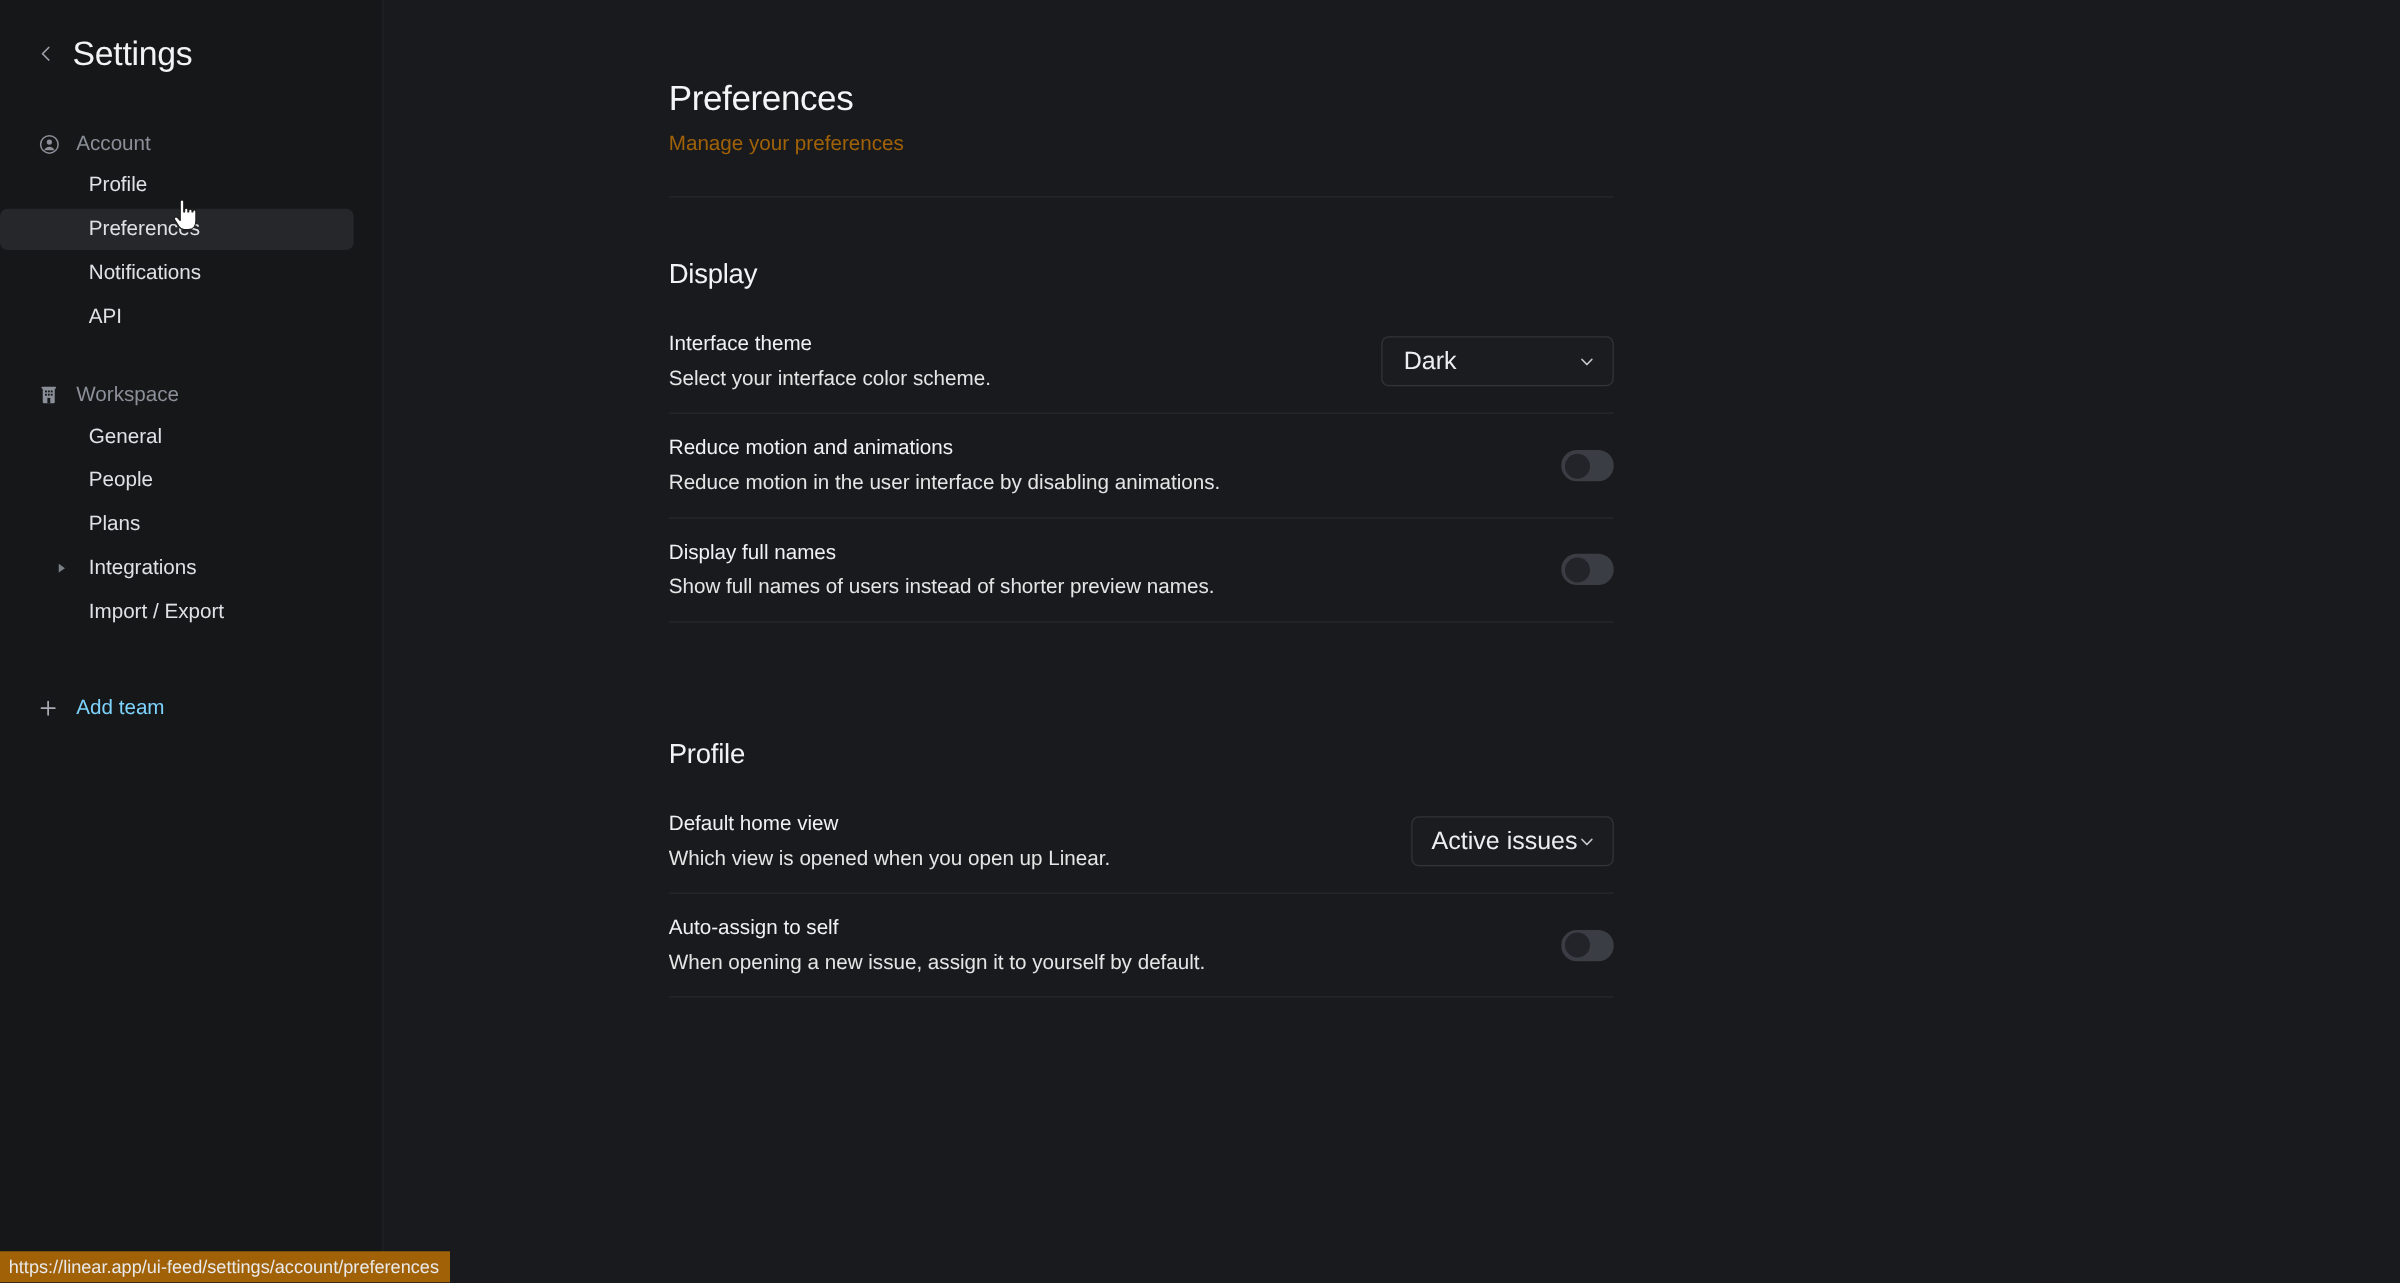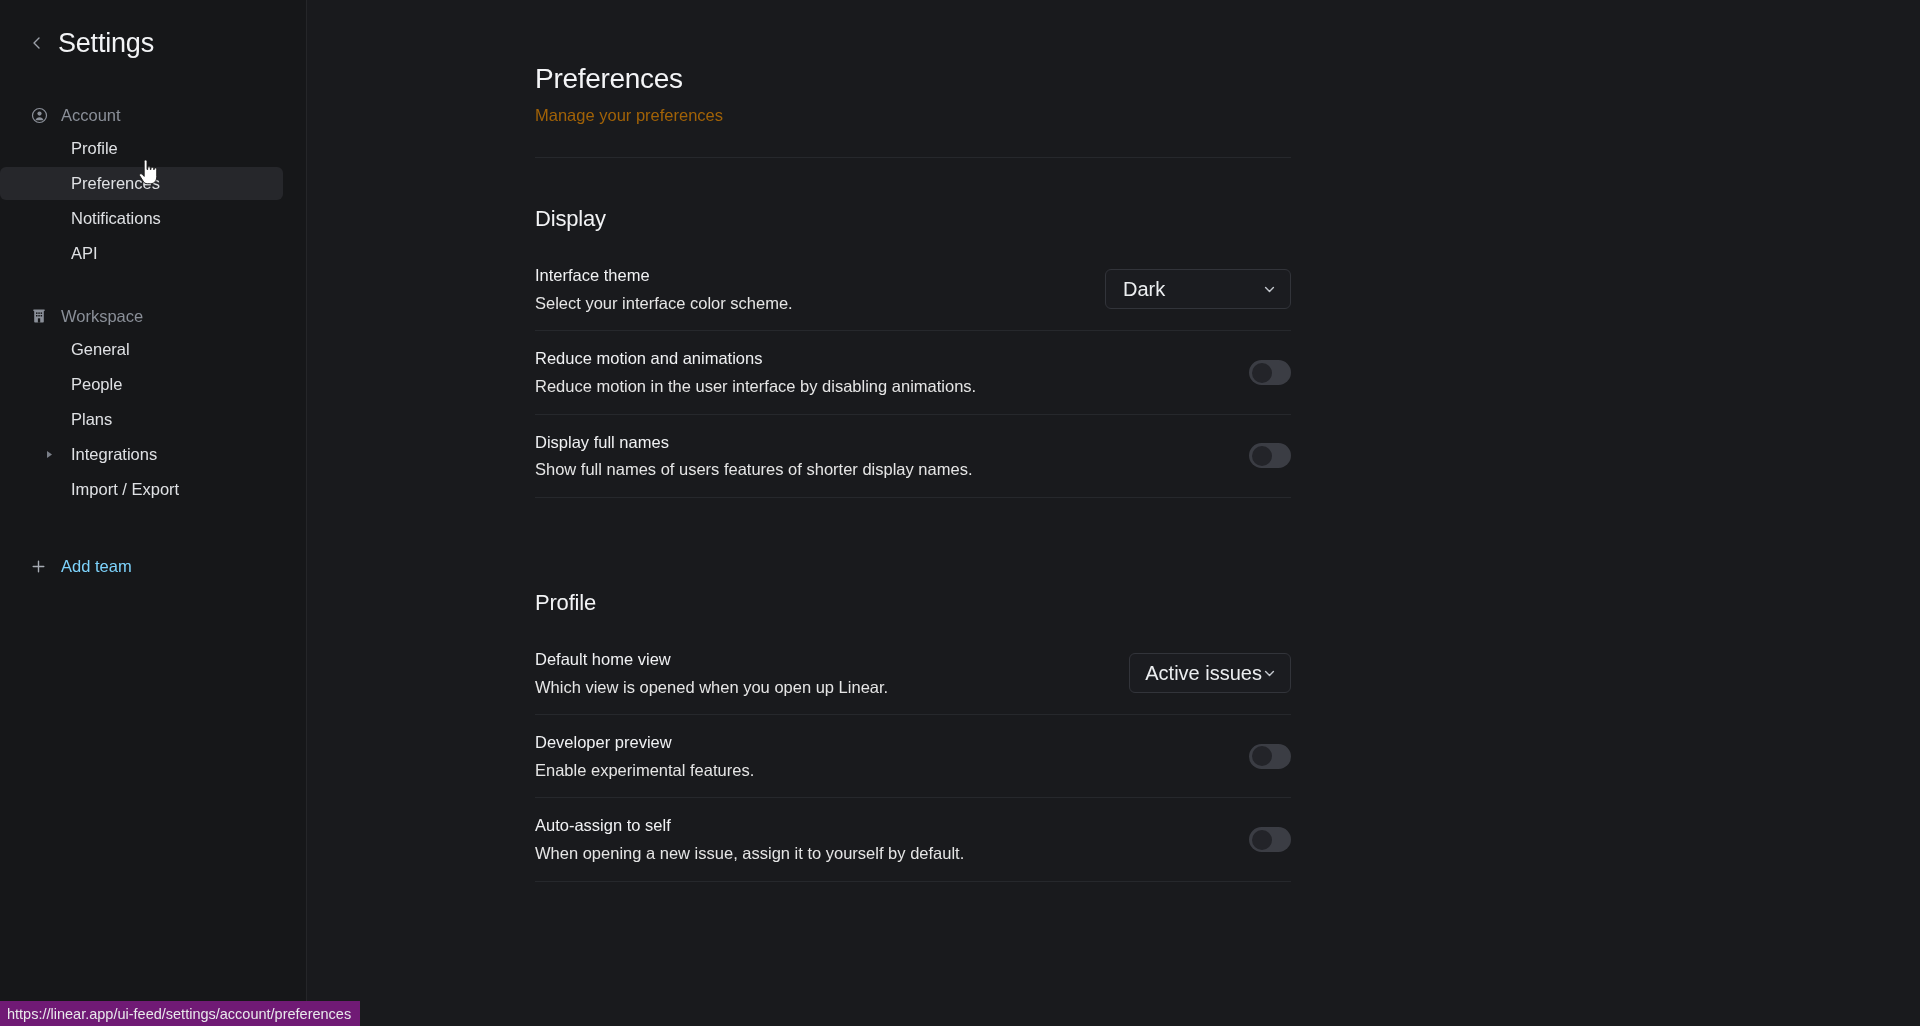--- a/index.html
+++ b/index.html
@@ -244,21 +244,21 @@
   
   #status-bar {
     position: absolute;
     left: 0;
     bottom: 0;
     height: 25px;
     max-width: 634px;
     display: flex;
     align-items: center;
     padding: 0 9px 0 7px;
-    background: #701a75;
+    background: #a16207;
     color: #e8e9eb;
     font-size: 14.5px;
     white-space: nowrap;
     overflow: hidden;
     z-index: 40;
   }
 
   
   #cursor {
     position: absolute;
@@ -405,21 +405,21 @@
             <div class="row-control">
               <div class="toggle">
                 <span class="knob"></span>
               </div>
             </div>
           </div>
 
           <div class="row">
             <div class="row-text">
               <div class="row-label">Display full names</div>
-              <div class="row-desc">Show full names of users features of shorter display names.</div>
+              <div class="row-desc">Show full names of users instead of shorter preview names.</div>
             </div>
             <div class="row-control">
               <div class="toggle">
                 <span class="knob"></span>
               </div>
             </div>
           </div>
 
         </div>
       </section>
@@ -438,31 +438,20 @@
                 <span>Active issues</span>
                 <span class="chev">
                   <svg width="15" height="15" viewBox="0 0 15 15" fill="none">
                     <path d="M3.6 5.6l3.9 4 3.9-4" stroke="#c2c6cc" stroke-width="1.4" stroke-linecap="round" stroke-linejoin="round"></path>
                   </svg>
                 </span>
               </div>
             </div>
           </div>
 
-          <div class="row">
-            <div class="row-text">
-              <div class="row-label">Developer preview</div>
-              <div class="row-desc">Enable experimental features.</div>
-            </div>
-            <div class="row-control">
-              <div class="toggle">
-                <span class="knob"></span>
-              </div>
-            </div>
-          </div>
 
           <div class="row">
             <div class="row-text">
               <div class="row-label">Auto-assign to self</div>
               <div class="row-desc">When opening a new issue, assign it to yourself by default.</div>
             </div>
             <div class="row-control">
               <div class="toggle">
                 <span class="knob"></span>
               </div>

